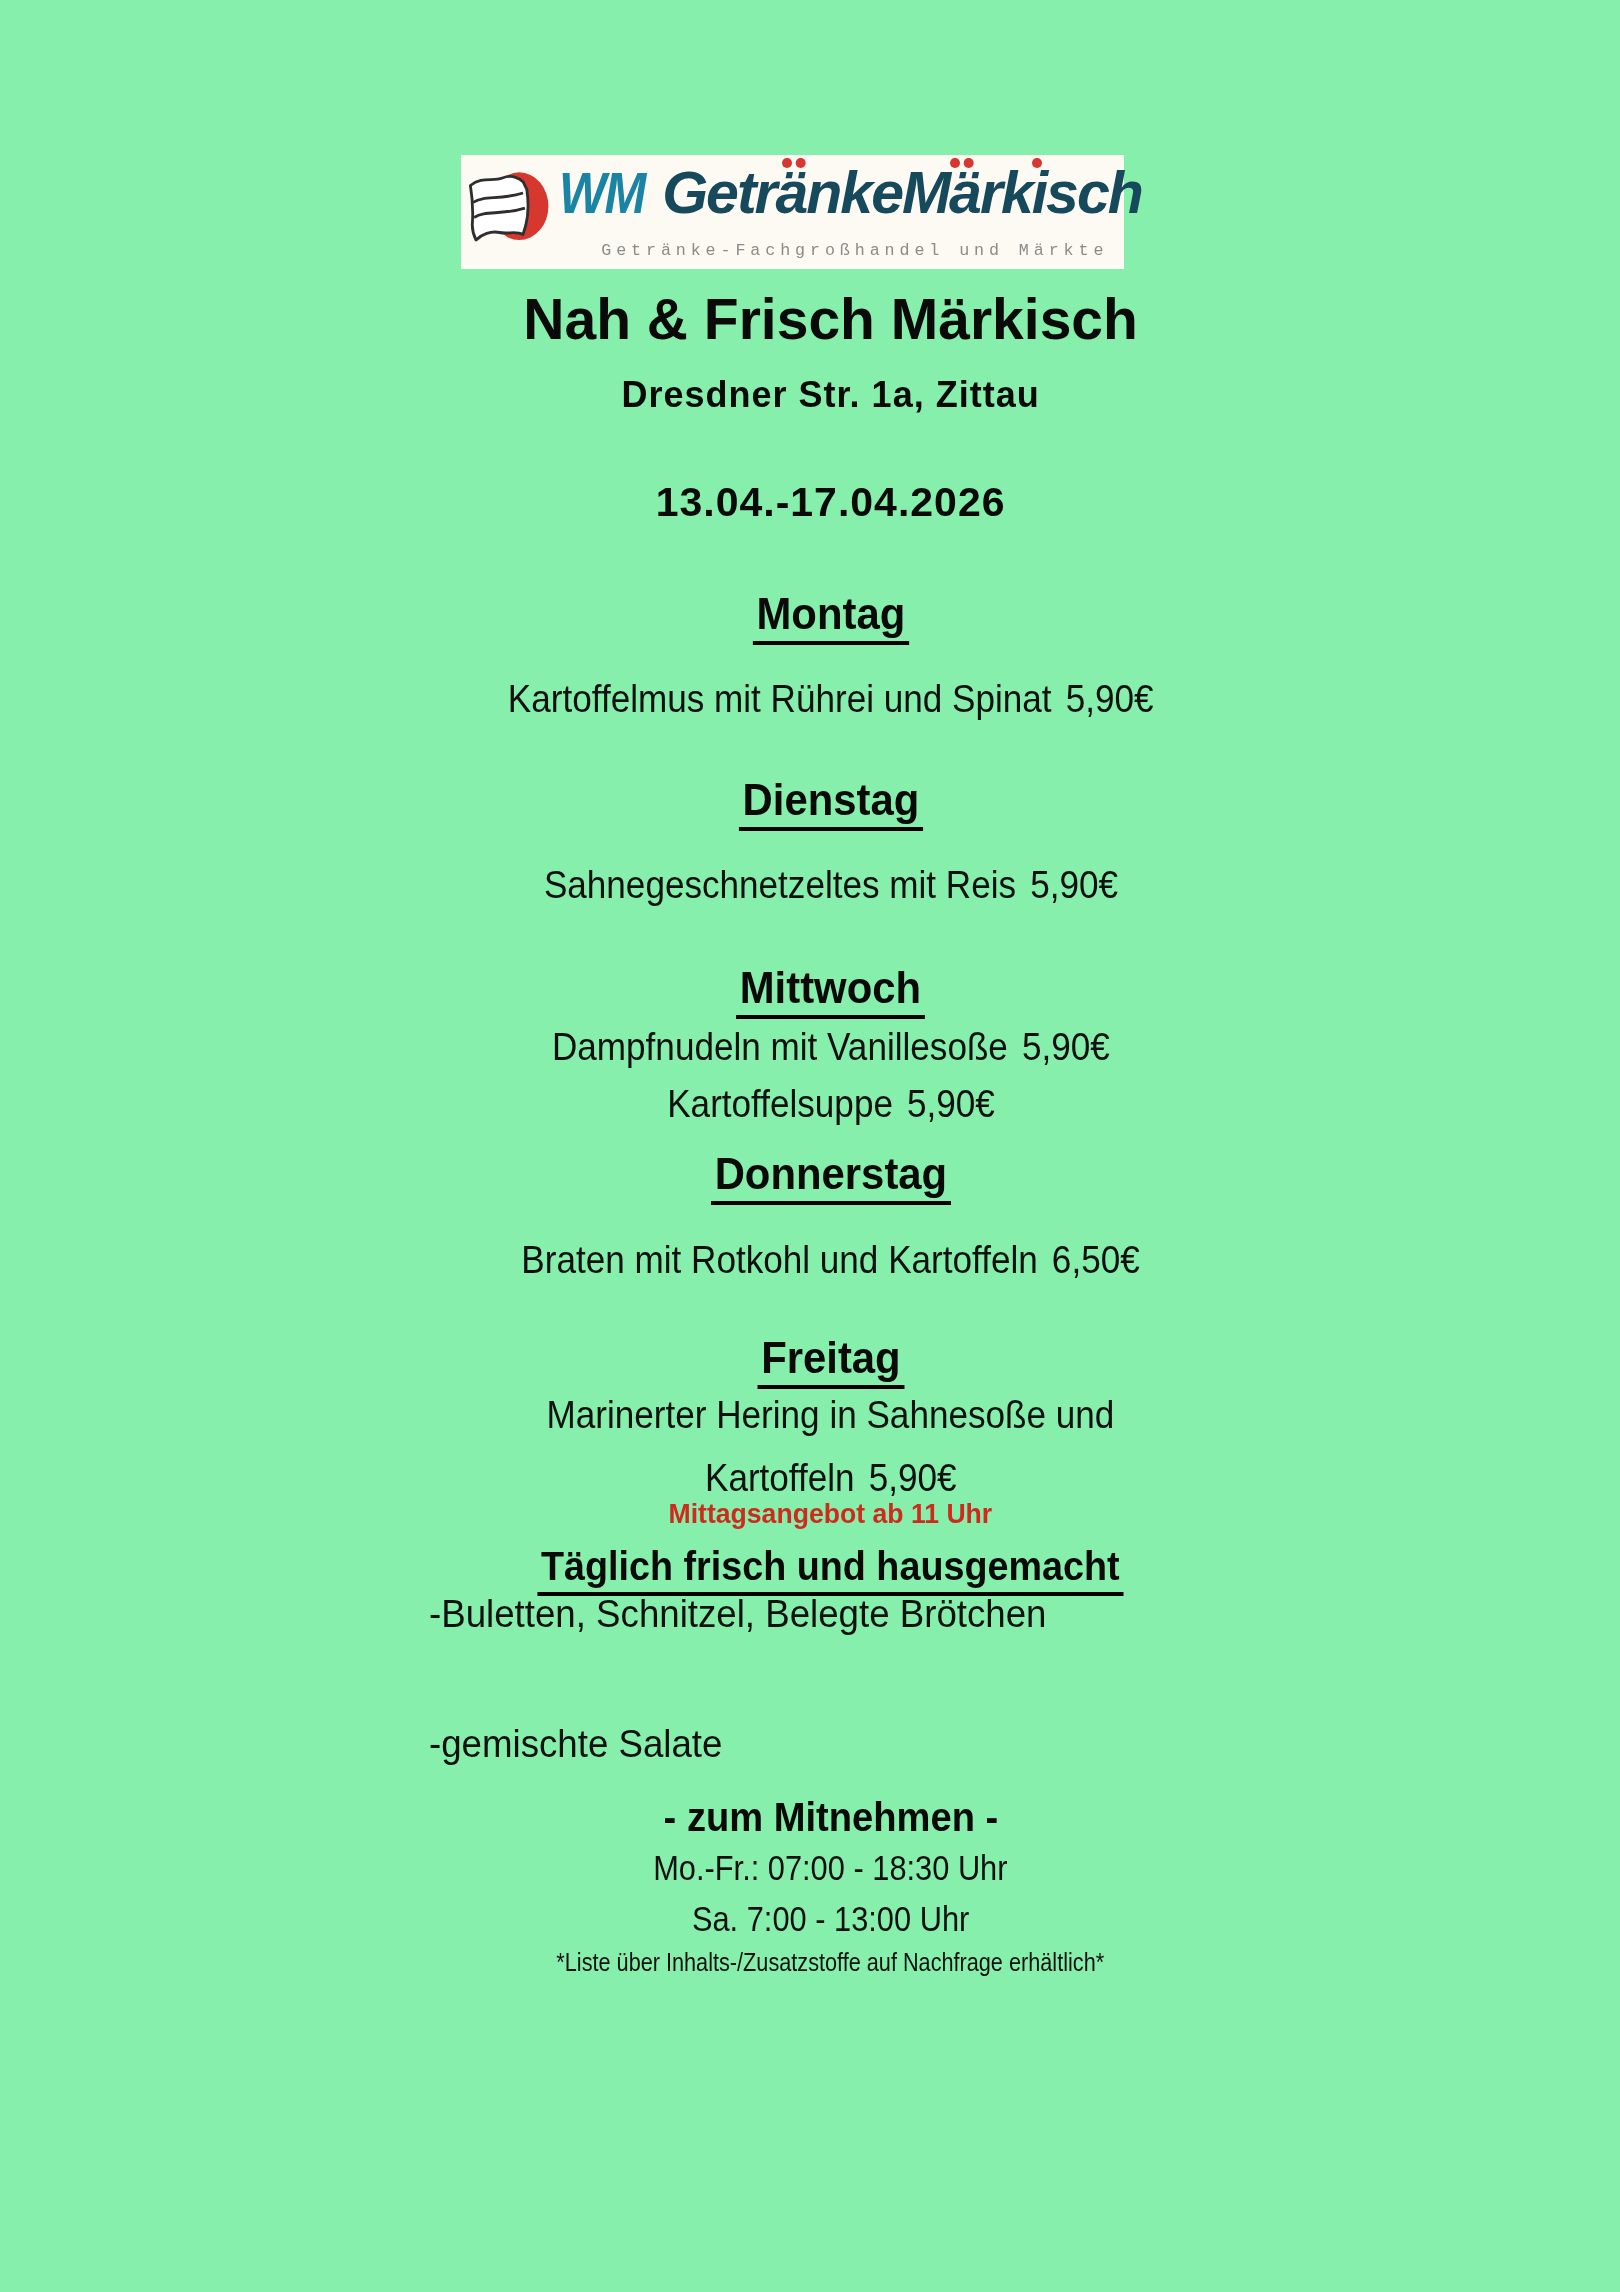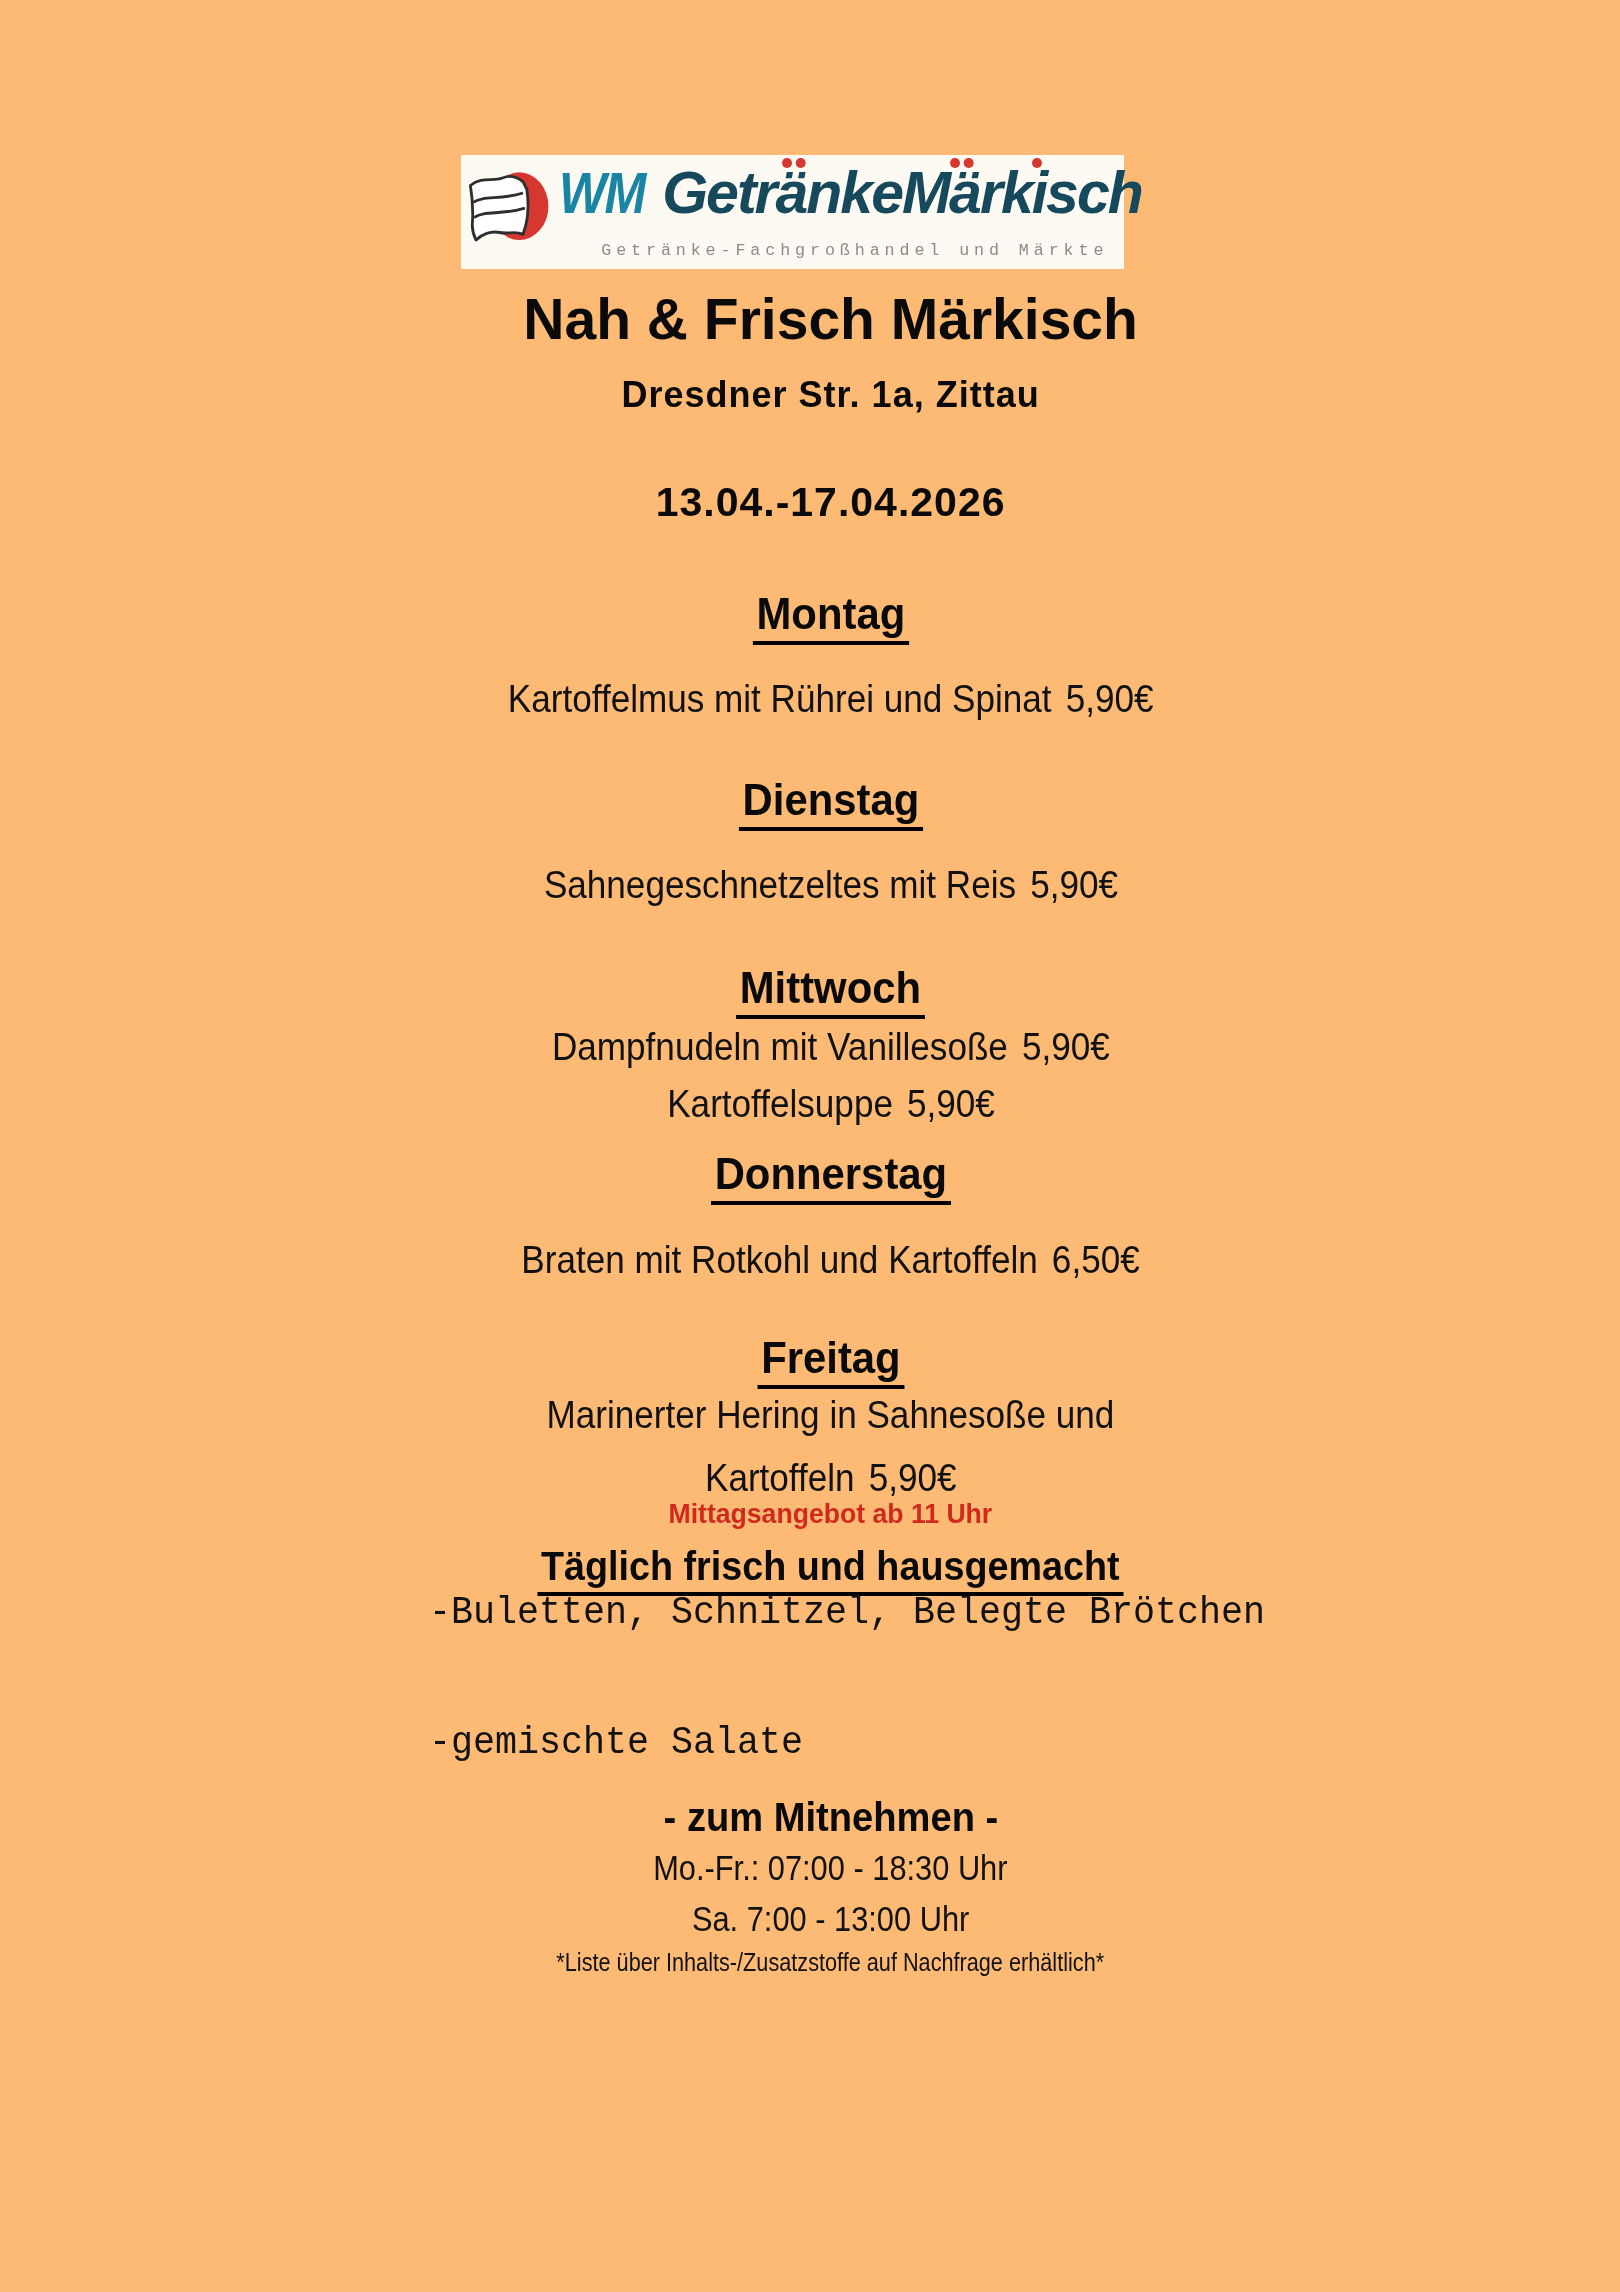--- a/index.html
+++ b/index.html
@@ -1,27 +1,27 @@
 <!DOCTYPE html>
 <html><head>
 <meta charset="utf-8">
 <style>
   html,body{margin:0;padding:0;background:#ffffff;}
   .page{
     position:relative;
     width:1620px;height:2293px;
-    background:#fdba74;
+    background:#86efac;
     overflow:hidden;
     font-family:"Liberation Sans","DejaVu Sans",sans-serif;
     color:#0a0a0a;
   }
 
   
   .line{position:absolute;left:20.6px;right:-20.6px;text-align:center;line-height:1;white-space:nowrap;}
-  .line-left{position:absolute;left:429px;text-align:right;line-height:1;white-space:nowrap;font-family:Liberation Mono, monospace;}
+  .line-left{position:absolute;left:429px;text-align:right;line-height:1;white-space:nowrap;}
 
   .sq{display:inline-block;transform:scaleX(.9);transform-origin:center;}
   .sq-l{display:inline-block;transform:scaleX(.94);transform-origin:left;}
 
   
   .title{font-size:57px;font-weight:bold;letter-spacing:0px;}
   .address{font-size:36px;font-weight:bold;letter-spacing:1px;}
   .daterange{font-size:41px;font-weight:bold;letter-spacing:1px;}
 
   

